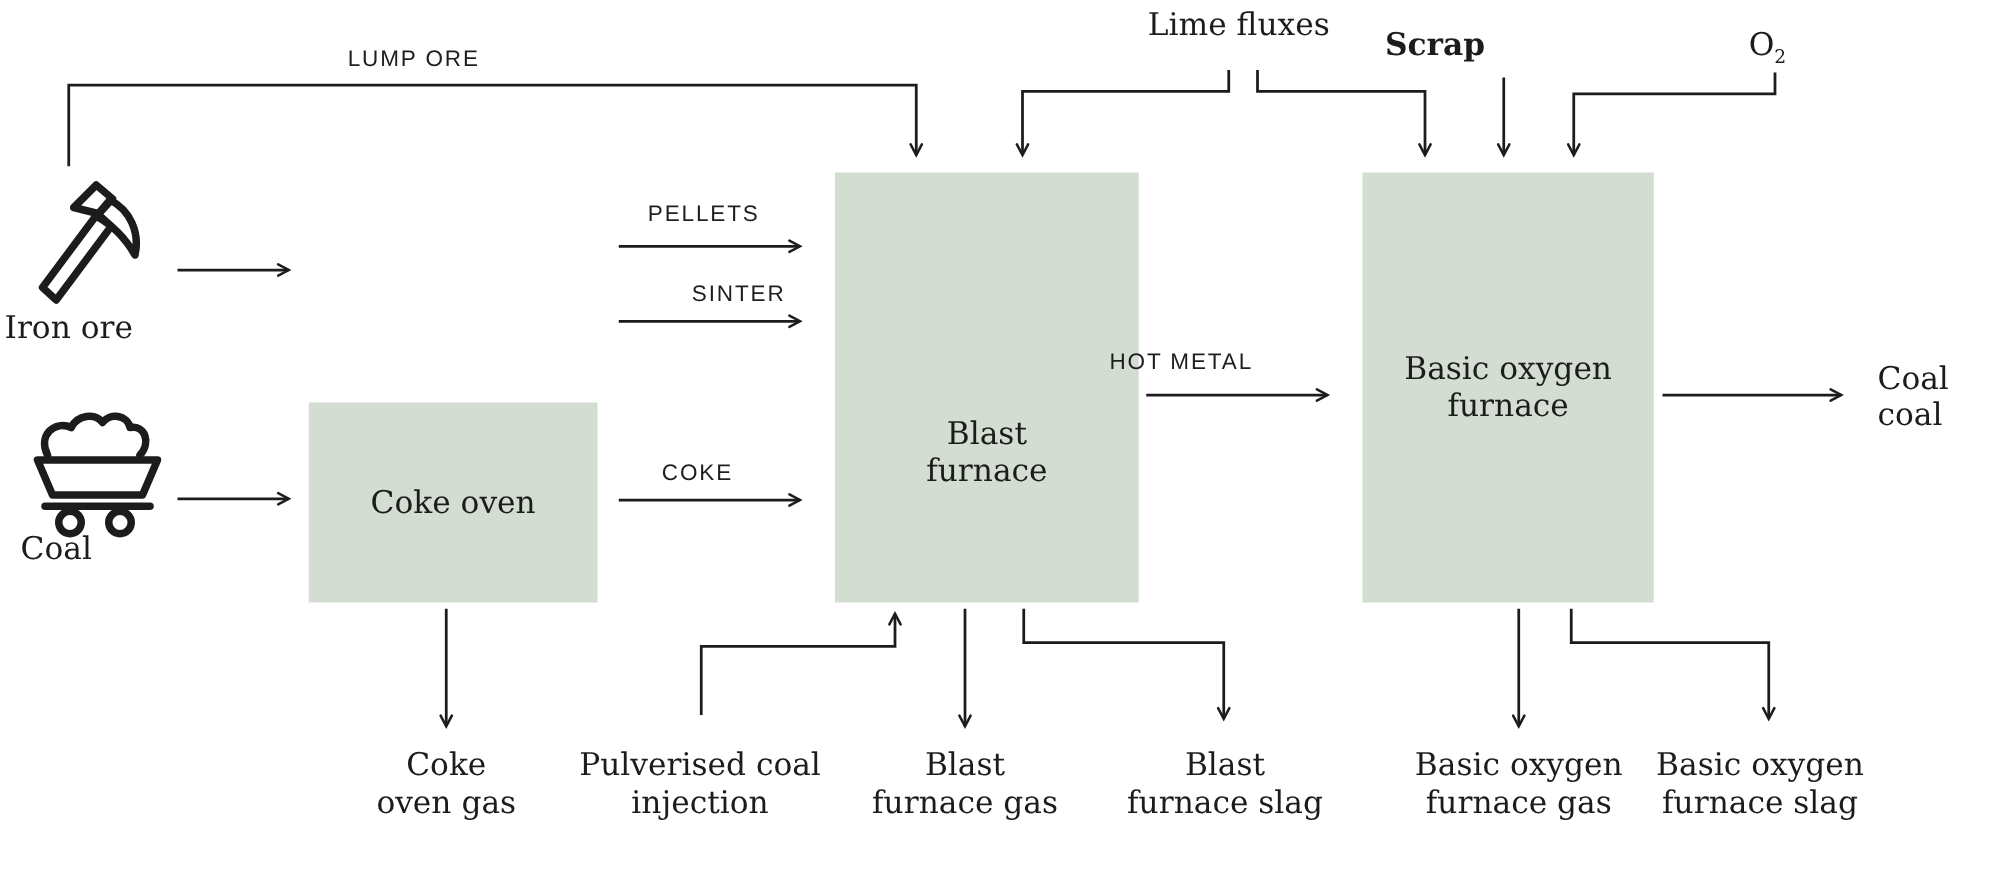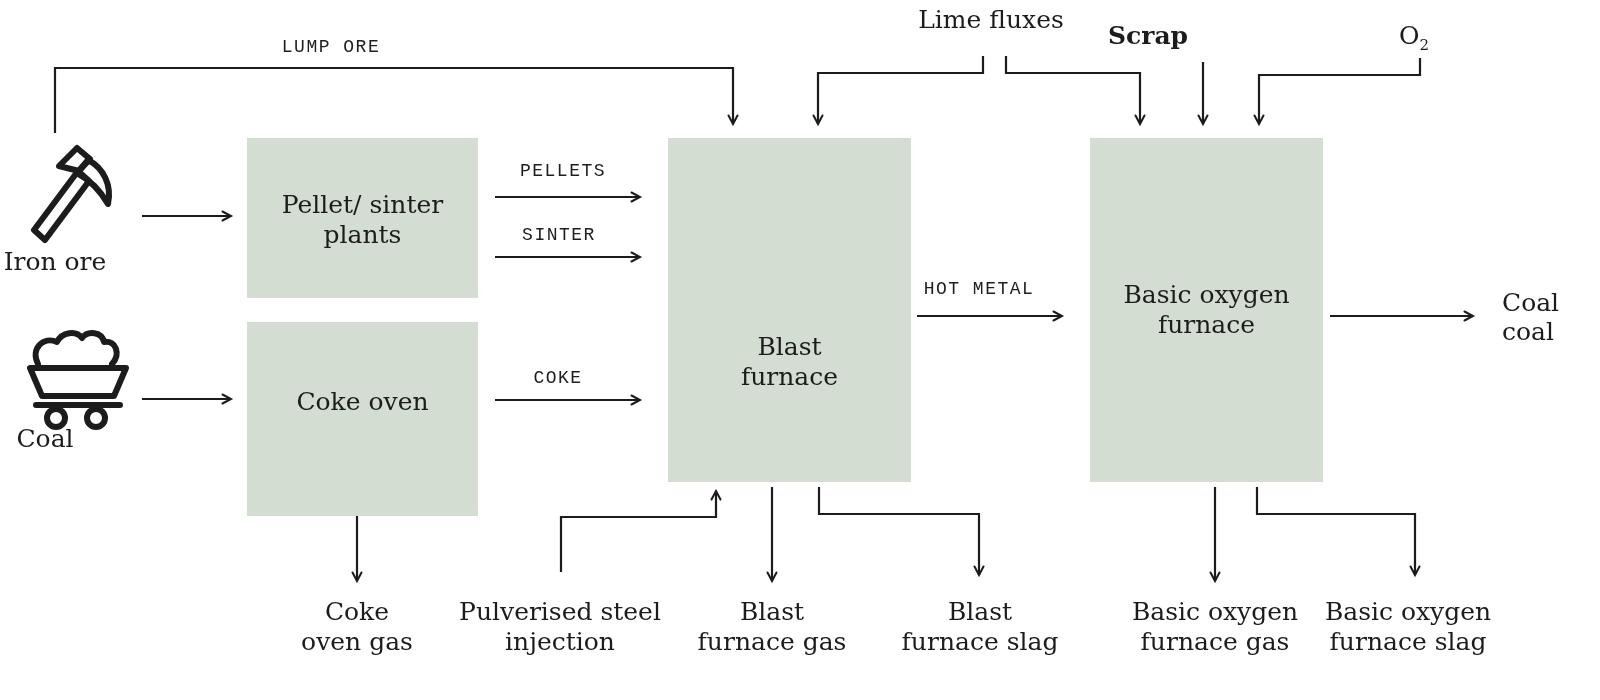--- a/index.html
+++ b/index.html
@@ -37,21 +37,21 @@
     position:absolute;
     font-size:25px;line-height:29px;
     white-space:nowrap;
     color:var(--text);
   }
   .centered{transform:translateX(-50%);text-align:center;}
   .two-line{white-space:normal;line-height:30px;text-align:center;}
   .caps-label{
     position:absolute;
     transform:translateX(-50%);
-    font-family:Liberation Mono, monospace;
+    font-family:Liberation Sans, sans-serif;
     font-size:18px;
     letter-spacing:1.5px;
     white-space:nowrap;
     color:#1e1e1e;
   }
   .line{display:block;}
   sub.o2sub{font-size:15px;line-height:1;vertical-align:-6px;}
 </style>
 </head>
 <body>
@@ -103,50 +103,44 @@
       <path class="factory-stroke" d="M16,46 C2,44 0,26 13,21 C12,7 30,-1 40,8 C47,-1 63,3 64,14 C74,12 80,25 72,32 C79,36 75,46 66,46 Z"></path>
       <path class="factory-stroke" d="M52,82 H98 M98,82 V145"></path>
       <path class="factory-stroke" d="M64,116 V99 H81"></path>
       <path class="factory-stroke" d="M98,145 L103,64 M124,64 L129,145"></path>
       <path class="factory-stroke" d="M101,64 C91,61 91,47 102,44 C104,33 119,31 125,38 C133,30 146,38 142,47 C149,51 145,62 136,61 Z"></path>
       <path class="factory-stroke" d="M129,98 H162 M162,98 V145"></path>
       <path class="factory-stroke" d="M138,128 V112 H154"></path>
     </g>
   </svg>
 
-  <div class="box" style="left:247px;top:138px;width:231px;height:160px;">
-    <div class="box-label" style="top:52px;">
-      <span class="line">Pellet/ sinter</span>
-      <span class="line">plants</span>
-    </div>
-  </div>
 
-  <div class="box" style="left:247px;top:322px;width:231px;height:194px;">
+  <div class="box" style="left:247px;top:322px;width:231px;height:160px;">
     <div class="box-label" style="top:65px;">Coke oven</div>
   </div>
 
   <div class="box" style="left:668px;top:138px;width:243px;height:344px;">
     <div class="box-label" style="top:194px;">
       <span class="line">Blast</span>
       <span class="line">furnace</span>
     </div>
   </div>
 
   <div class="box" style="left:1090px;top:138px;width:233px;height:344px;">
     <div class="box-label" style="top:142px;">
       <span class="line">Basic oxygen</span>
       <span class="line">furnace</span>
     </div>
   </div>
 
   <div class="caps-label" style="left:331px;top:37px;">LUMP ORE</div>
   <div class="caps-label" style="left:563px;top:161px;">PELLETS</div>
-  <div class="caps-label" style="left:559px;top:225px;">SINTER</div>
+  <div class="caps-label" style="left:591px;top:225px;">SINTER</div>
   <div class="caps-label" style="left:558px;top:368px;">COKE</div>
-  <div class="caps-label" style="left:979px;top:279px;">HOT METAL</div>
+  <div class="caps-label" style="left:945px;top:279px;">HOT METAL</div>
 
   <div class="serif-label centered" style="left:55px;top:247px;">Iron ore</div>
   <div class="serif-label centered" style="left:45px;top:424px;">Coal</div>
 
   <div class="serif-label centered" style="left:991px;top:5px;">Lime fluxes</div>
   <div class="serif-label centered" style="left:1148px;top:21px;font-weight:bold;">Scrap</div>
   <div class="serif-label centered" style="left:1414px;top:21px;">
     <span>O</span><sub class="o2sub">2</sub>
   </div>
 
@@ -154,21 +148,21 @@
     <span class="line">Coal</span>
     <span class="line">coal</span>
   </div>
 
   <div class="serif-label centered two-line" style="left:357px;top:597px;">
     <span class="line">Coke</span>
     <span class="line">oven gas</span>
   </div>
 
   <div class="serif-label centered two-line" style="left:560px;top:597px;">
-    <span class="line">Pulverised steel</span>
+    <span class="line">Pulverised coal</span>
     <span class="line">injection</span>
   </div>
 
   <div class="serif-label centered two-line" style="left:772px;top:597px;">
     <span class="line">Blast</span>
     <span class="line">furnace gas</span>
   </div>
 
   <div class="serif-label centered two-line" style="left:980px;top:597px;">
     <span class="line">Blast</span>

